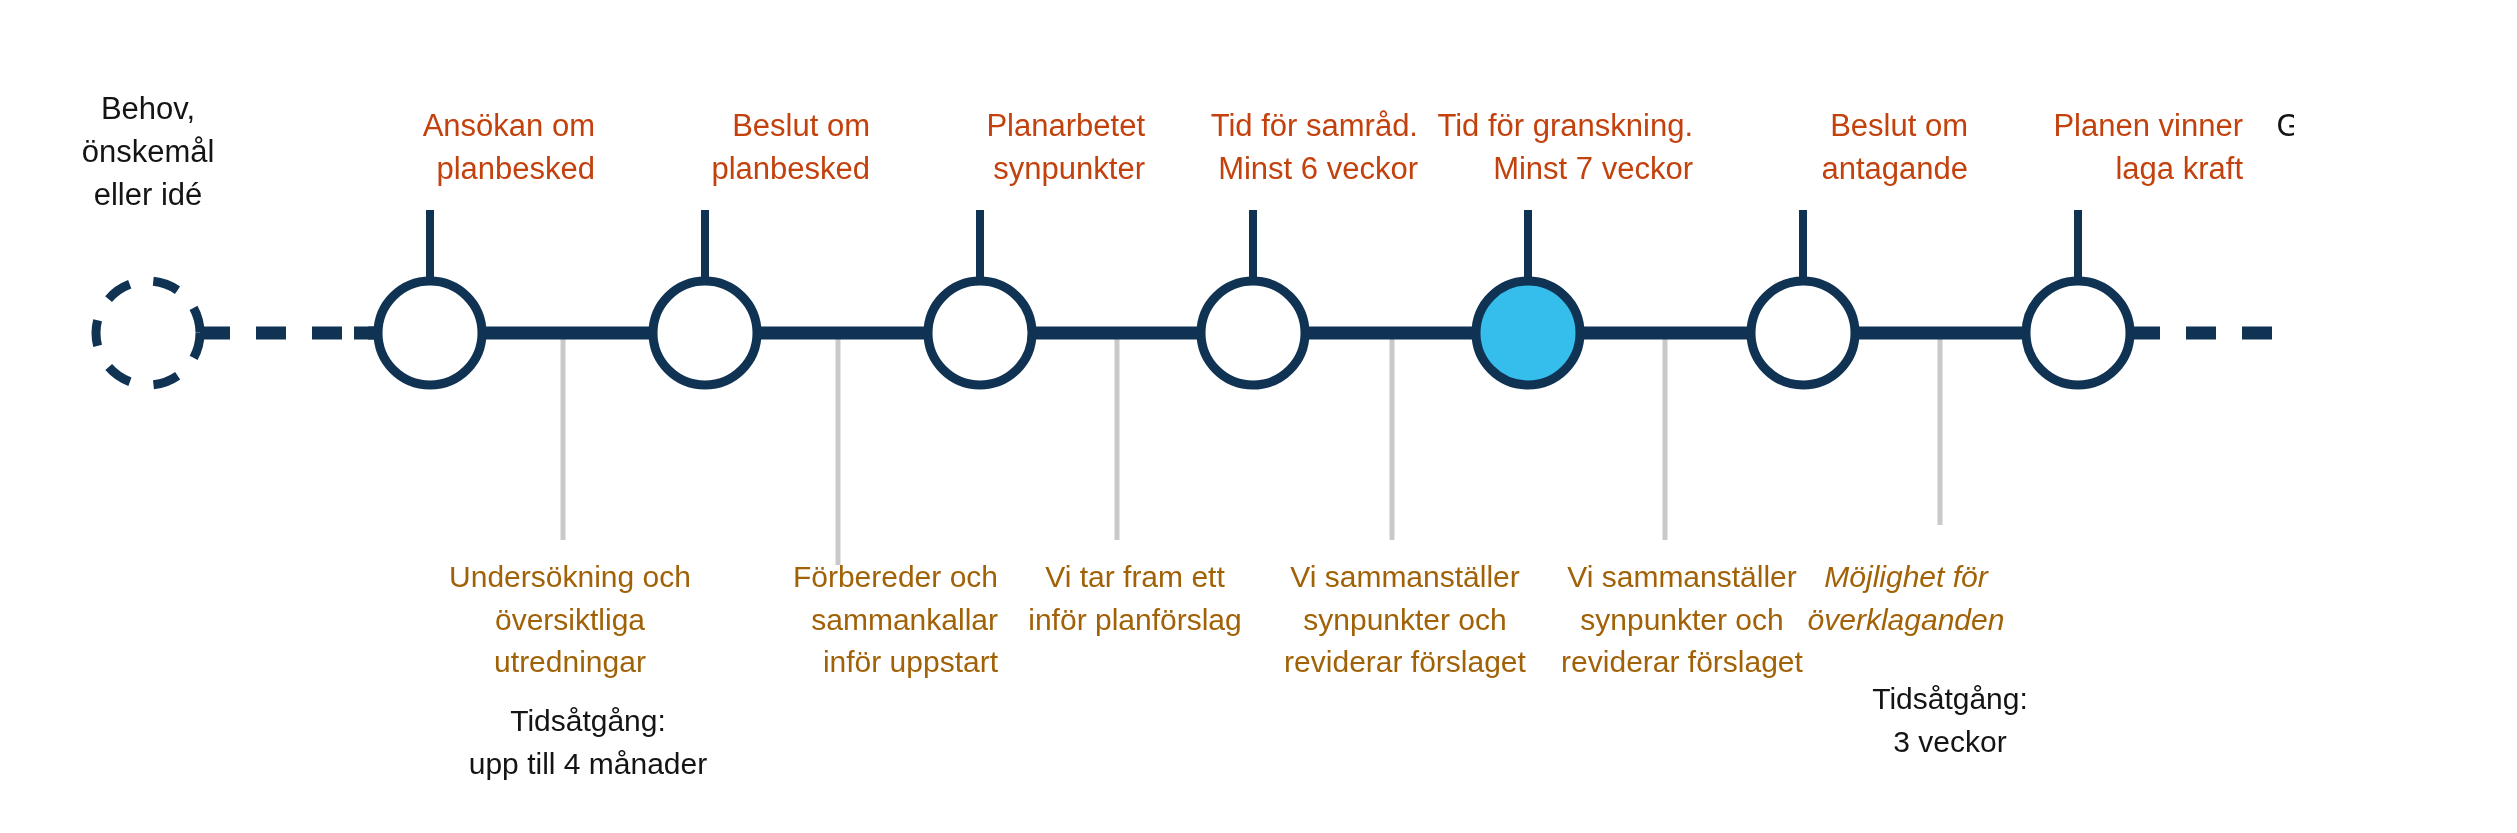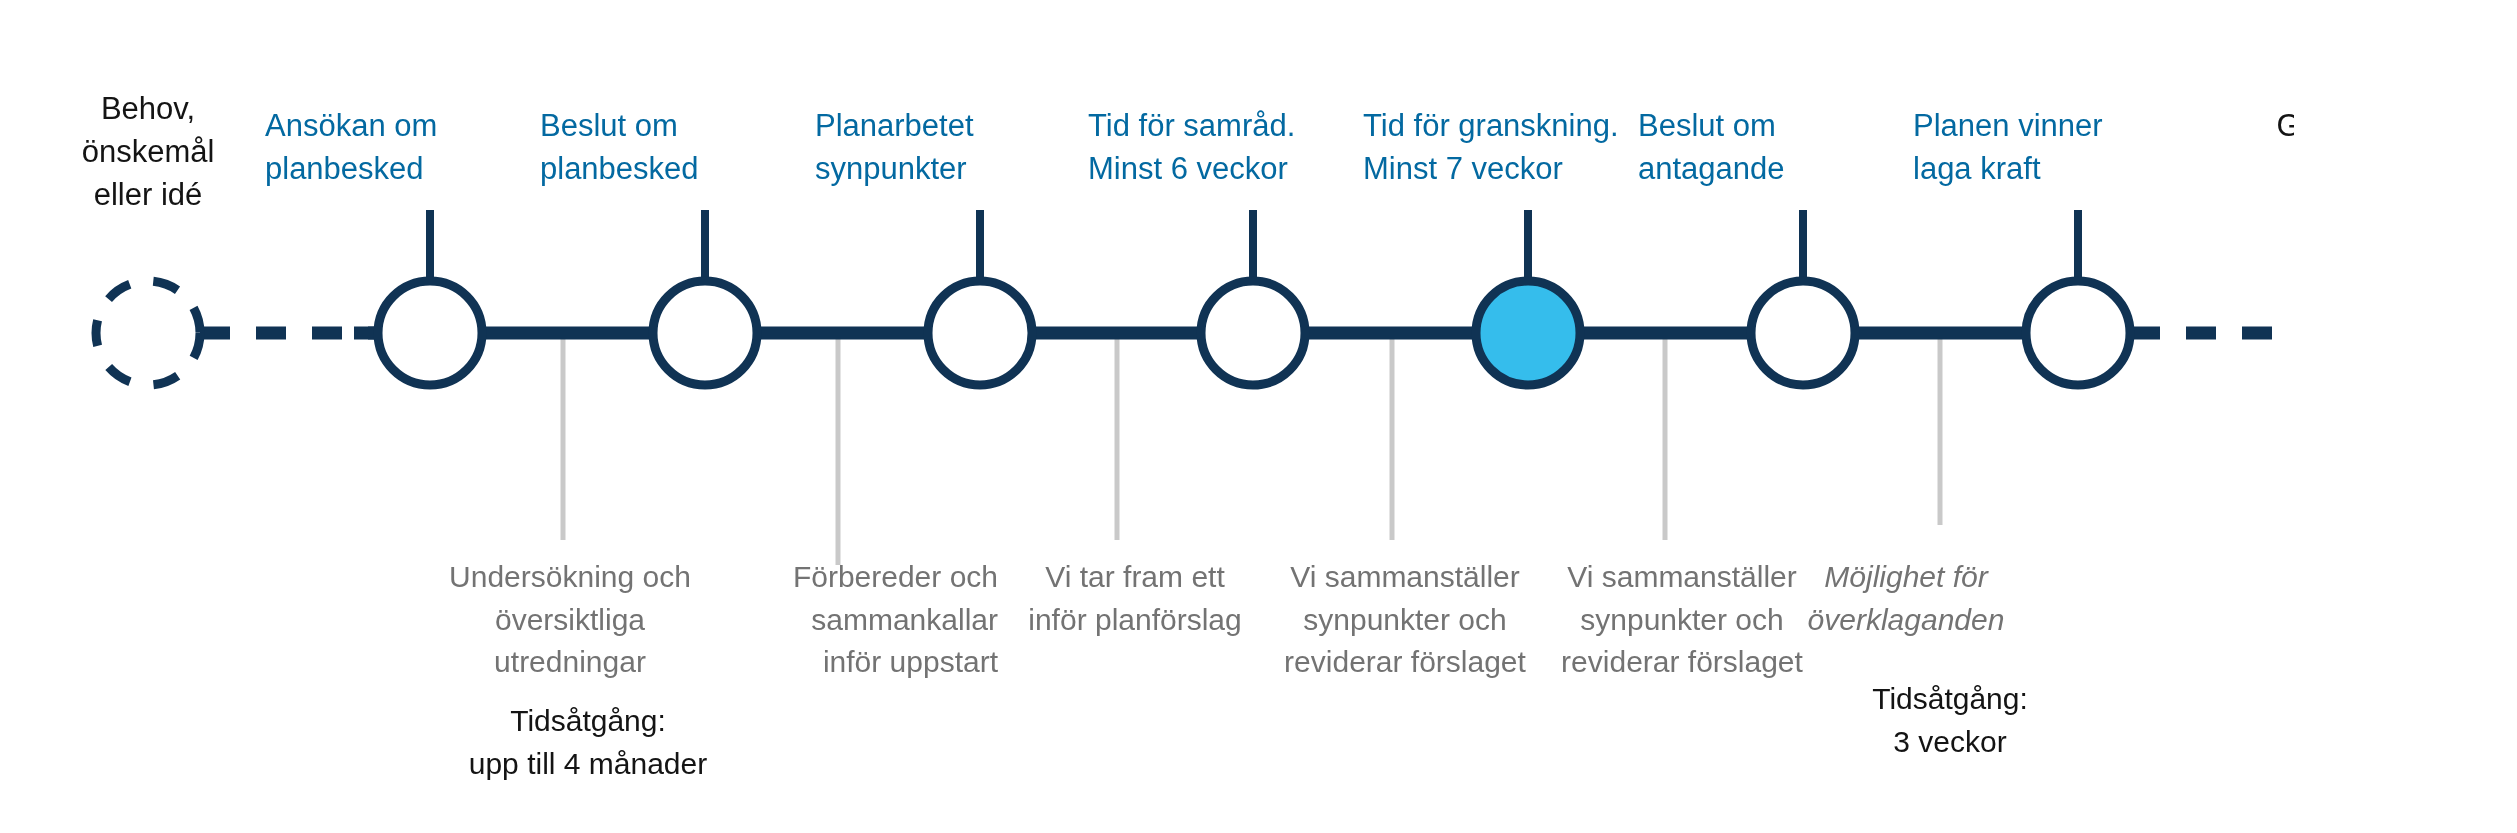--- a/index.html
+++ b/index.html
@@ -24,42 +24,42 @@
     position: absolute;
     left: 0;
     top: 0;
     width: 2517px;
     height: 833px;
   }
 
   
   .node-label {
     position: absolute;
-    text-align: left;
+    text-align: right;
     font-size: 31px;
     line-height: 1.38;
-    color: #0369a1;
+    color: #c2410c;
     white-space: pre-line;
     font-family: "Liberation Sans", sans-serif;
   }
   .ghost-label {
     position: absolute;
     text-align: center;
     font-size: 31px;
     line-height: 1.38;
     color: #141414;
     white-space: pre-line;
     font-family: "Liberation Sans", sans-serif;
   }
   .task-label {
     position: absolute;
     text-align: center;
     font-size: 30px;
     line-height: 1.42;
-    color: #737373;
+    color: #a16207;
     white-space: pre-line;
     font-family: "Liberation Sans", sans-serif;
   }
   .duration-label {
     position: absolute;
     text-align: center;
     font-size: 30px;
     line-height: 1.42;
     color: #141414;
     white-space: pre-line;

